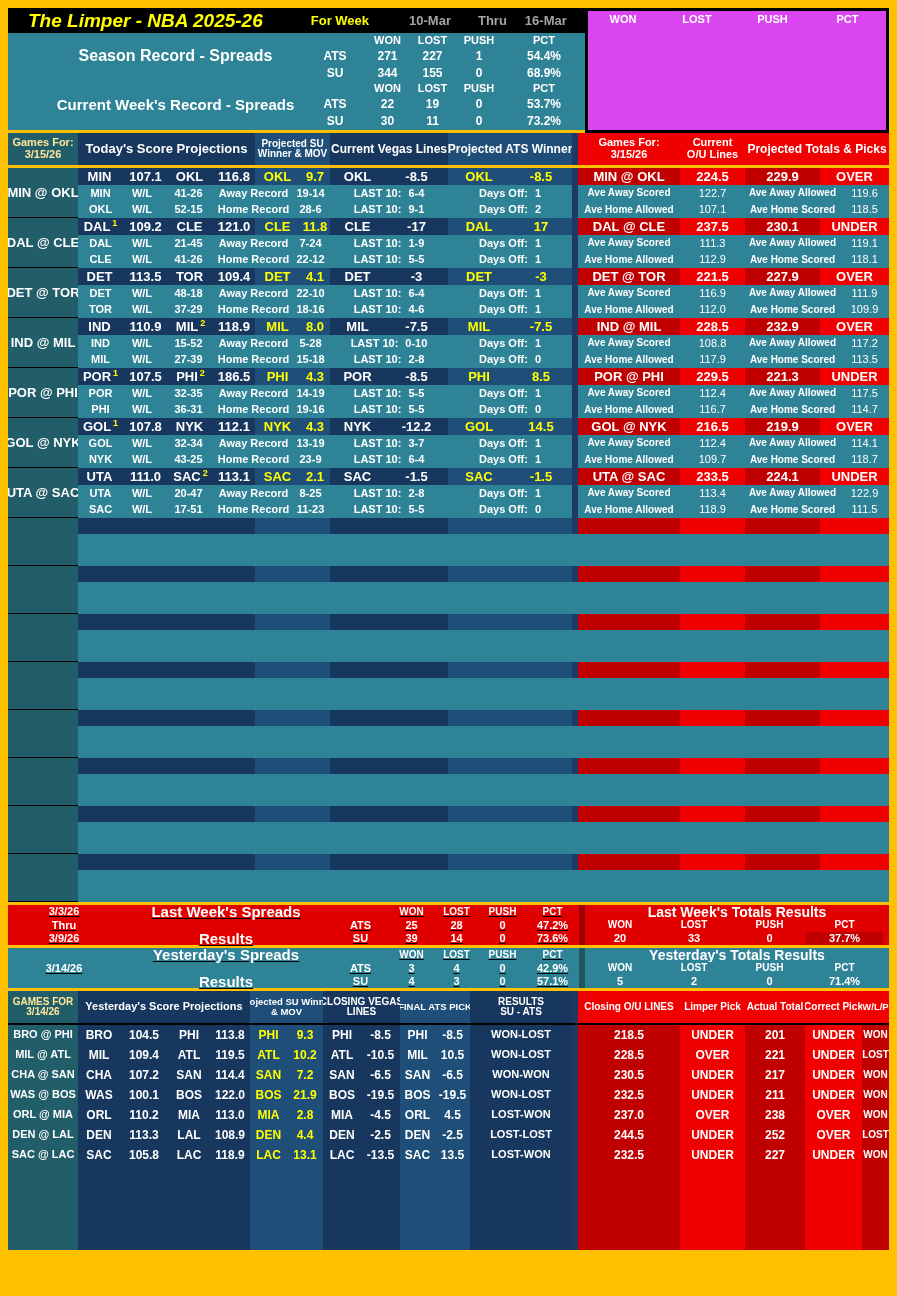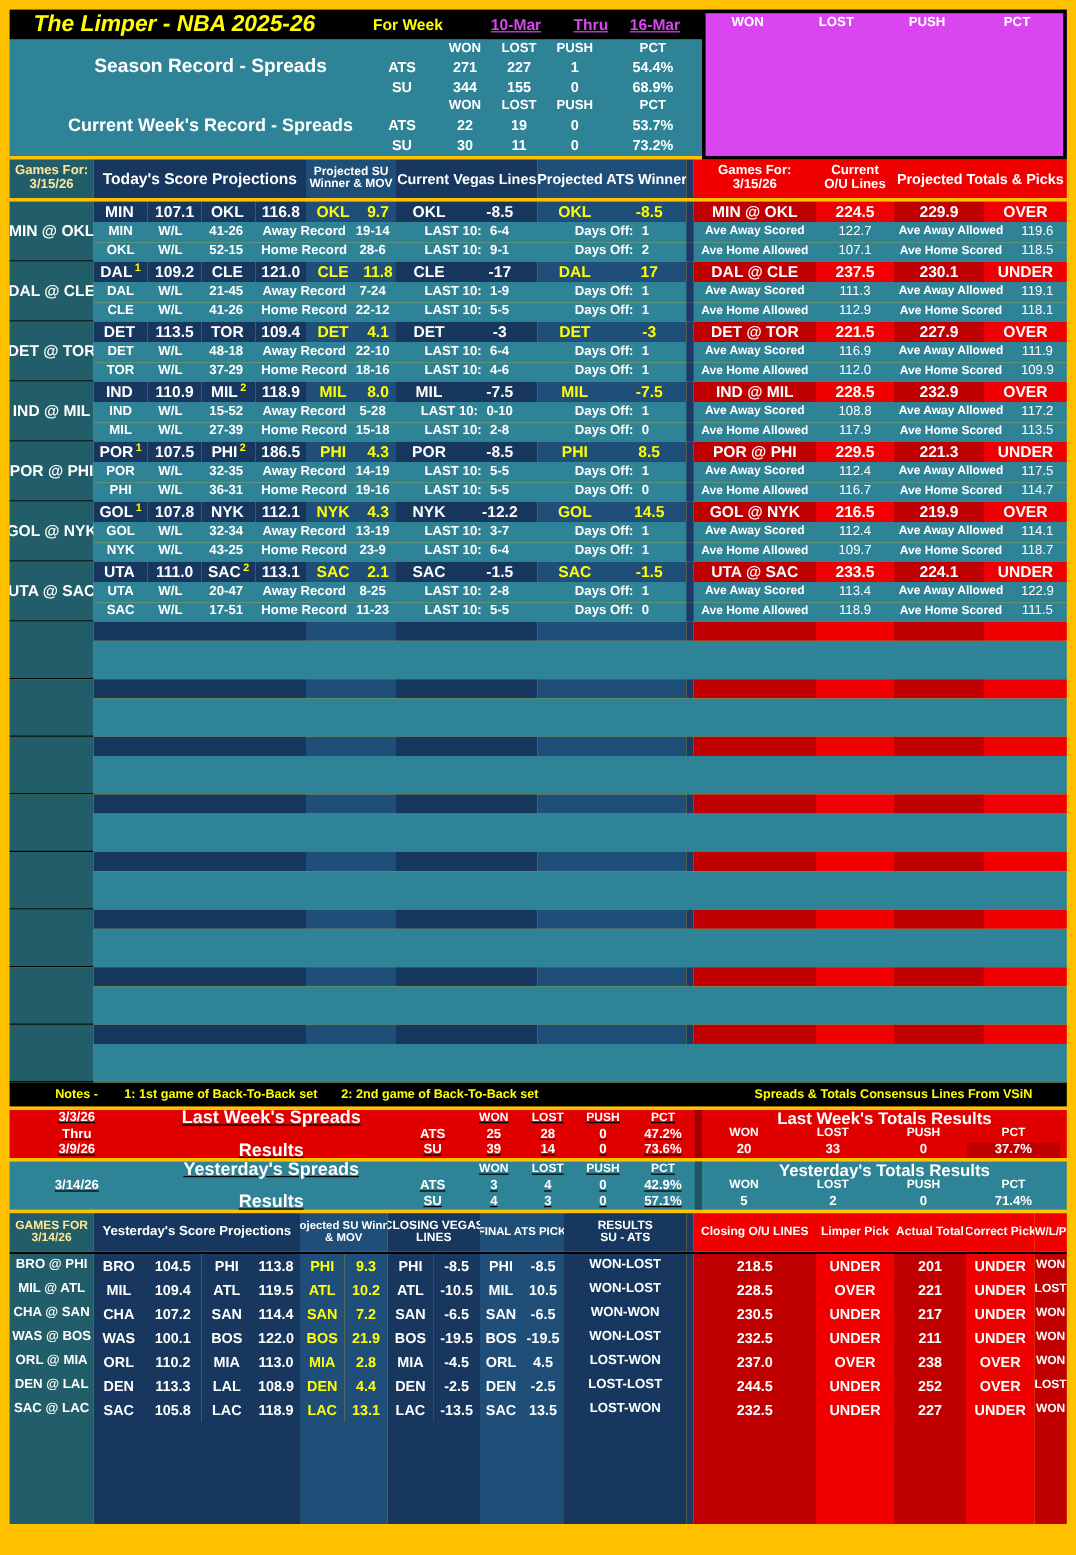--- a/index.html
+++ b/index.html
@@ -33,21 +33,21 @@
   .f13b{font-size:13px;font-weight:700;}
   .f14b{font-size:14px;font-weight:700;}
   .f15b{font-size:15px;font-weight:700;}
   .f16b{font-size:16px;font-weight:700;}
   
   #toparea{display:flex;height:125px;}
   #topleft{width:577px;flex:0 0 577px;display:flex;flex-direction:column;}
   #titlebar{height:25px;background:#000;display:flex;align-items:center;}
   .tb-title{color:#FFFF00;font-style:italic;font-weight:700;font-size:19px;margin-left:20px;}
   .tb-fw{color:#FFFF00;font-weight:700;font-size:13px;margin-left:48px;}
-  .tb-d{color:#d946ef;font-weight:700;font-size:13px;text-decoration:underline;}
+  .tb-d{color:#a3a3a3;font-weight:700;font-size:13px;}
   #records{height:100px;background:#2F8397;border-bottom:3px solid #FFC000;box-sizing:border-box;}
   .rec-row{display:flex;}
   .rc-label{width:297px;flex:0 0 297px;padding-left:38px;}
   .rc-tag{width:60px;flex:0 0 60px;}
   .rc-won{width:45px;flex:0 0 45px;}
   .rc-lost{width:45px;flex:0 0 45px;}
   .rc-push{width:48px;flex:0 0 48px;}
   .rc-pct{width:82px;flex:0 0 82px;}
   #redpanel{width:304px;flex:0 0 304px;background:#d946ef;border:3px solid #000000;
     box-sizing:border-box;display:flex;flex-direction:row;}
@@ -892,26 +892,20 @@
               <div class="es5"></div>
               <div class="es6"></div>
               <div class="es7"></div>
               <div class="es8"></div>
             </div>
       <div class="er23"></div>
     </div>
         </div>
       </div>
 
-  <div id="notes">
-    <span class="f10-5b" style="margin-left:38px">Notes -</span>
-    <span class="f10-5b" style="margin-left:22px">1: 1st game of Back-To-Back set</span>
-    <span class="f10-5b" style="margin-left:20px">2: 2nd game of Back-To-Back set</span>
-    <span class="f10-5b" style="margin-left:180px">Spreads &amp; Totals Consensus Lines From VSiN</span>
-  </div>
   <div class="goldgap"></div>
 
   <div class="wk redpanel">
     <div class="wk-left">
       <div class="wk-r" style="height:14px">
         <div class="cell lw-c1 w f11b">3/3/26</div>
         <div class="cell lw-c2 w f15b" style="overflow:visible">Last Week's Spreads</div>
         <div class="cell lw-c3"></div>
         <div class="cell lw-c4 w f10b">WON</div>
         <div class="cell lw-c5 w f10b">LOST</div>

